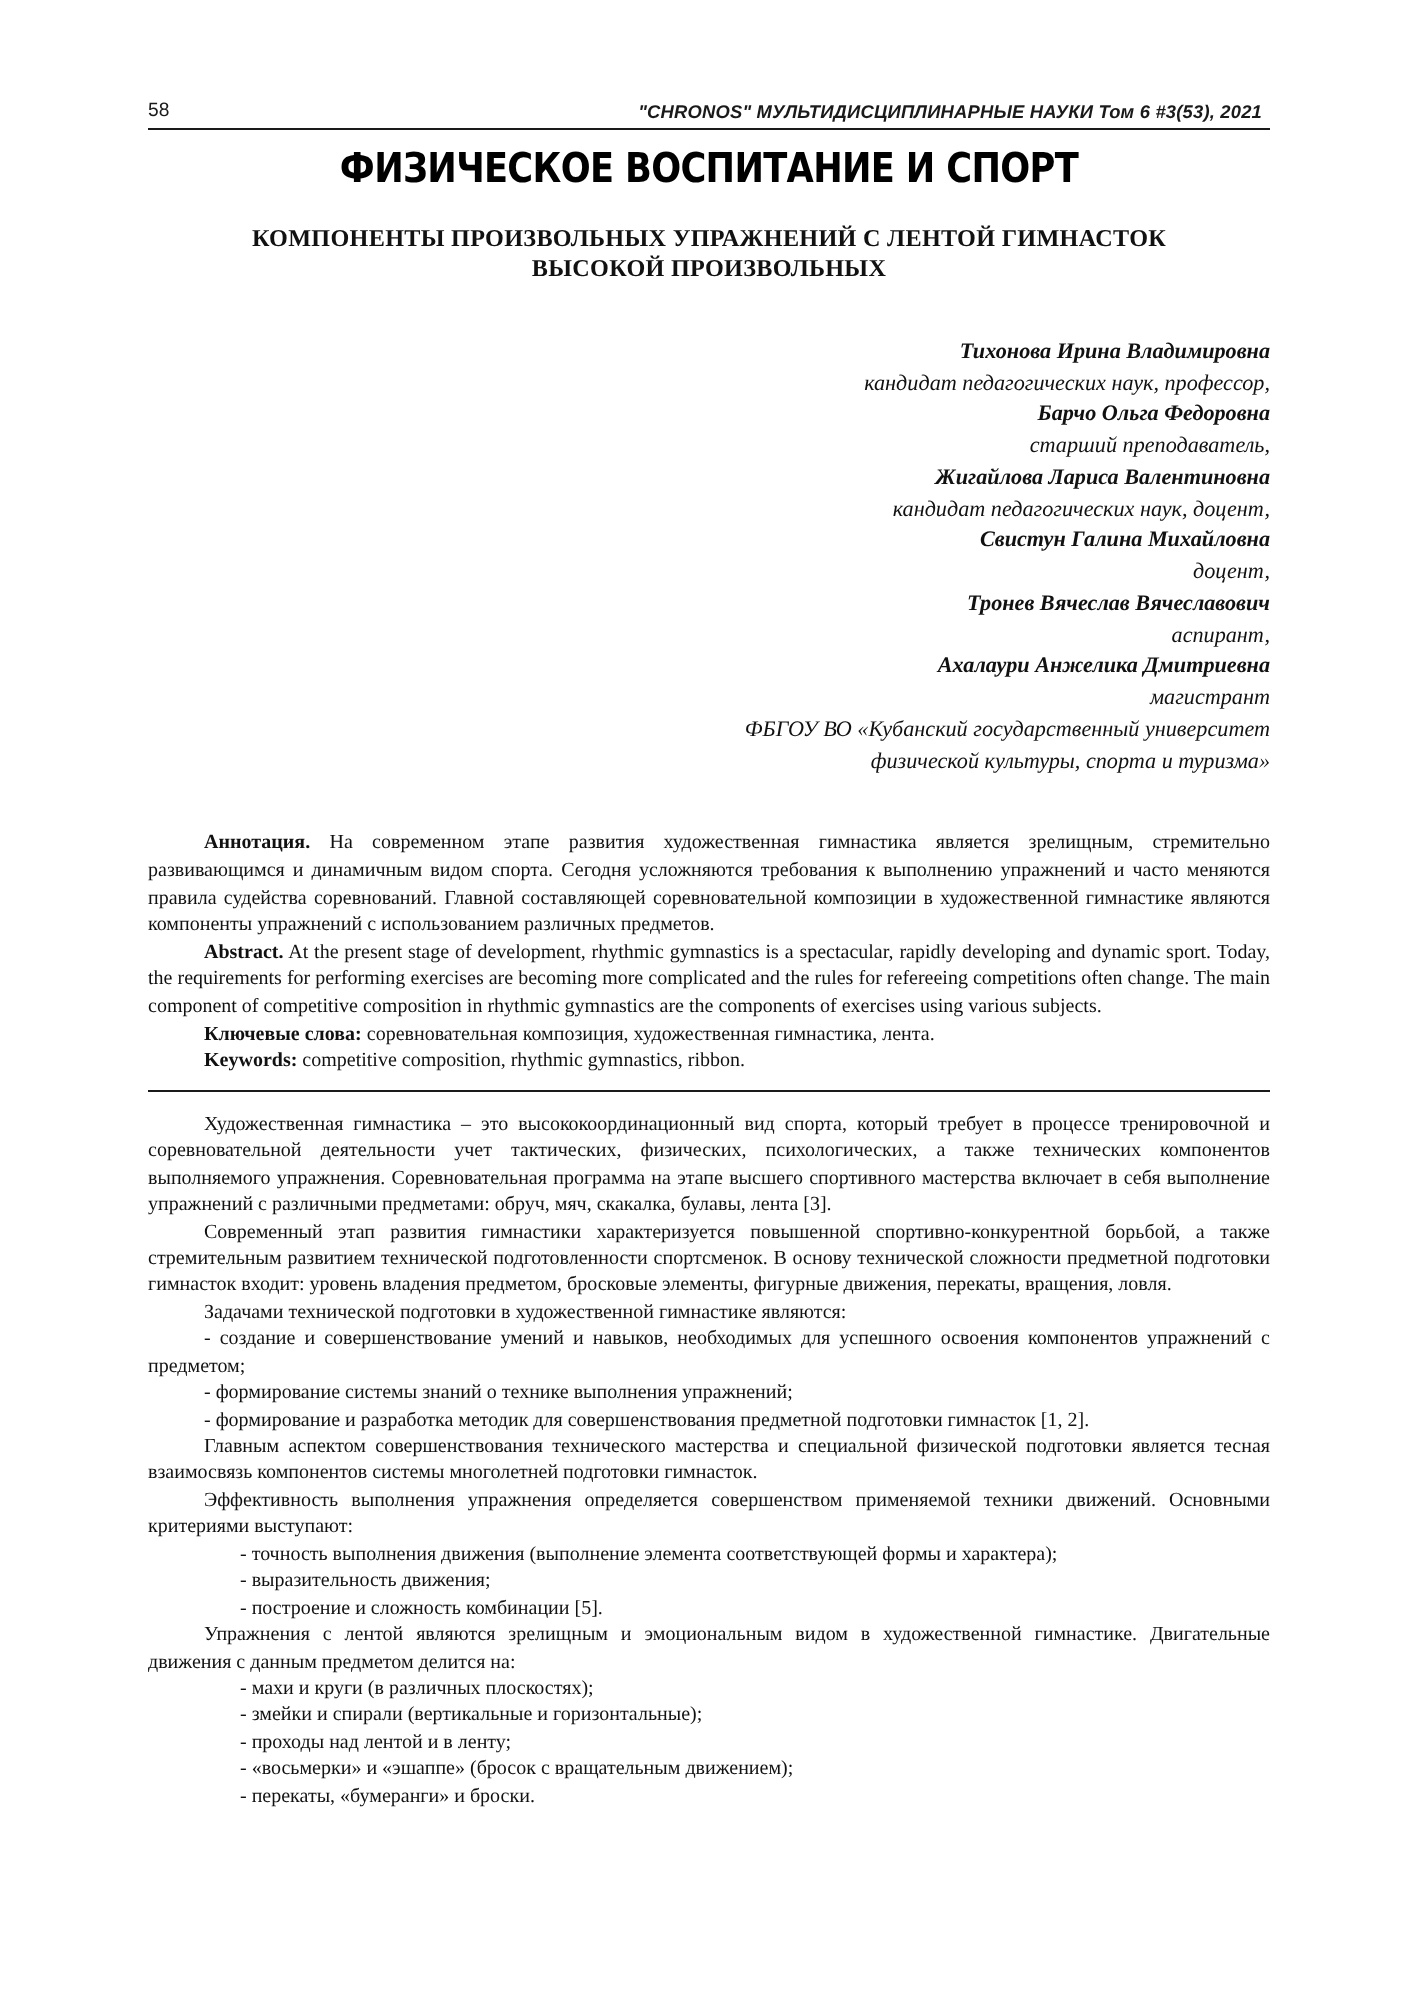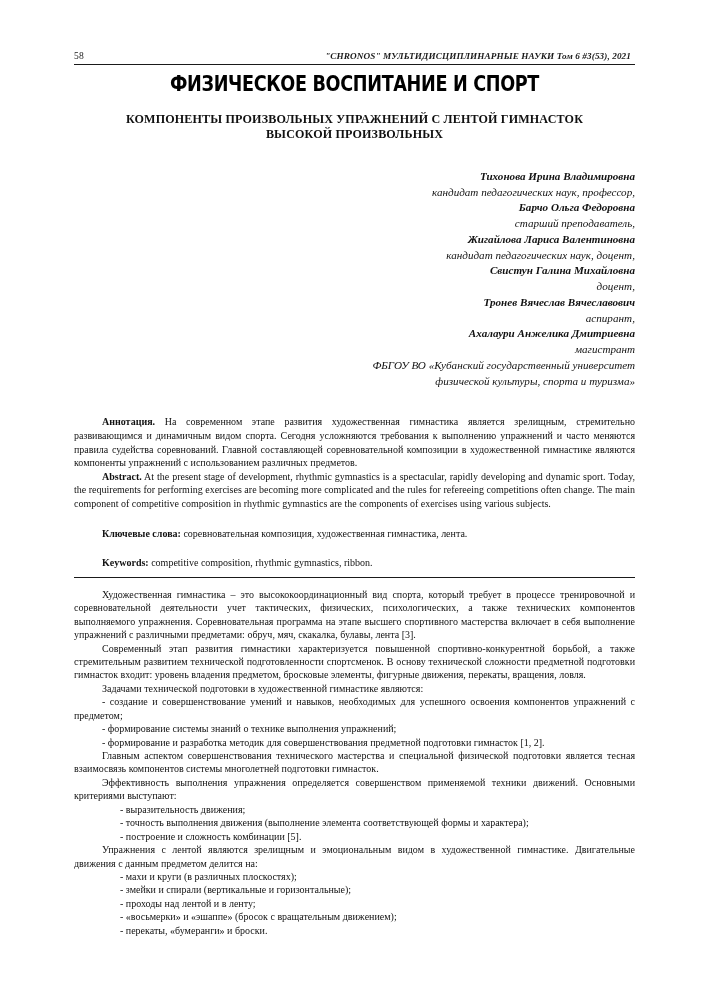--- a/index.html
+++ b/index.html
@@ -25,21 +25,21 @@
     height: 1003px;
     box-sizing: border-box;
     padding: 50px 74px 0 74px;
   }
 
   
   .running-head {
     display: flex;
     align-items: flex-end;
     justify-content: space-between;
-    font-family: Liberation Serif, serif;
+    font-family: Liberation Sans, sans-serif;
     font-size: 9.2px;
     font-style: italic;
     letter-spacing: 0.1px;
     color: #1a1a1a;
     padding-bottom: 3px;
   }
   .running-head .folio {
     font-style: normal;
     font-size: 9.6px;
   }
@@ -95,21 +95,21 @@
   .abstract-block {
     font-size: 10px;
     line-height: 1.36;
     text-align: justify;
     margin-bottom: 5px;
   }
   .abstract-block p {
     margin: 0;
     text-indent: 28px;
   }
-  .abstract-block p.kw { text-indent: 28px; margin-top: 16px; }
+  .abstract-block p.kw { text-indent: 28px; }
   .abstract-block b { font-weight: 700; }
 
   .abstract-rule {
     border: 0;
     border-top: 1.4px solid #1a1a1a;
     margin: 7px 0 10px 0;
   }
 
   
   .body-text {
@@ -167,22 +167,22 @@
 
   <div class="body-text">
     <p>Художественная гимнастика – это высококоординационный вид спорта, который требует в процессе тренировочной и соревновательной деятельности учет тактических, физических, психологических, а также технических компонентов выполняемого упражнения. Соревновательная программа на этапе высшего спортивного мастерства включает в себя выполнение упражнений с различными предметами: обруч, мяч, скакалка, булавы, лента [3].</p>
     <p>Современный этап развития гимнастики характеризуется повышенной спортивно-конкурентной борьбой, а также стремительным развитием технической подготовленности спортсменок. В основу технической сложности предметной подготовки гимнасток входит: уровень владения предметом, бросковые элементы, фигурные движения, перекаты, вращения, ловля.</p>
     <p>Задачами технической подготовки в художественной гимнастике являются:</p>
     <p class="bullet">- создание и совершенствование умений и навыков, необходимых для успешного освоения компонентов упражнений с предметом;</p>
     <p class="bullet">- формирование системы знаний о технике выполнения упражнений;</p>
     <p class="bullet">- формирование и разработка методик для совершенствования предметной подготовки гимнасток [1, 2].</p>
     <p>Главным аспектом совершенствования технического мастерства и специальной физической подготовки является тесная взаимосвязь компонентов системы многолетней подготовки гимнасток.</p>
     <p>Эффективность выполнения упражнения определяется совершенством применяемой техники движений. Основными критериями выступают:</p>
+    <p class="bullet-deep">- точность выполнения движения (выполнение элемента соответствующей формы и характера);</p>
     <p class="bullet-deep">- выразительность движения;</p>
-    <p class="bullet-deep">- точность выполнения движения (выполнение элемента соответствующей формы и характера);</p>
     <p class="bullet-deep">- построение и сложность комбинации [5].</p>
     <p>Упражнения с лентой являются зрелищным и эмоциональным видом в художественной гимнастике. Двигательные движения с данным предметом делится на:</p>
     <p class="bullet-deep">- махи и круги (в различных плоскостях);</p>
     <p class="bullet-deep">- змейки и спирали (вертикальные и горизонтальные);</p>
     <p class="bullet-deep">- проходы над лентой и в ленту;</p>
     <p class="bullet-deep">- «восьмерки» и «эшаппе» (бросок с вращательным движением);</p>
     <p class="bullet-deep">- перекаты, «бумеранги» и броски.</p>
   </div>
 
 </div>

